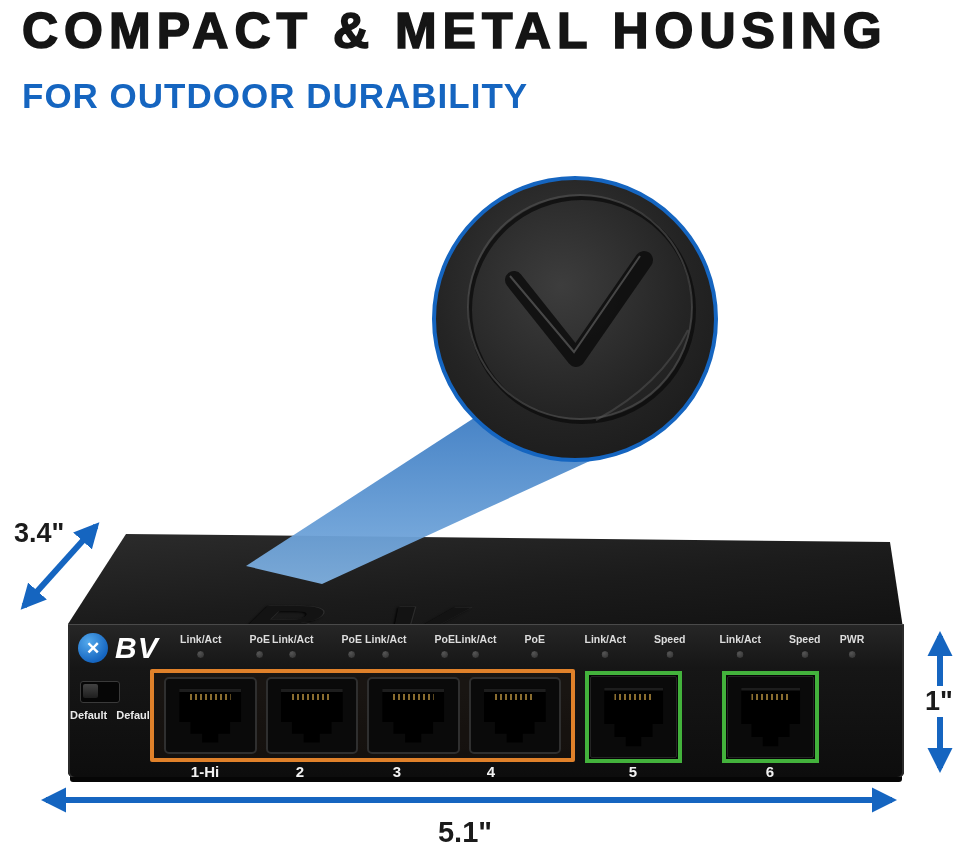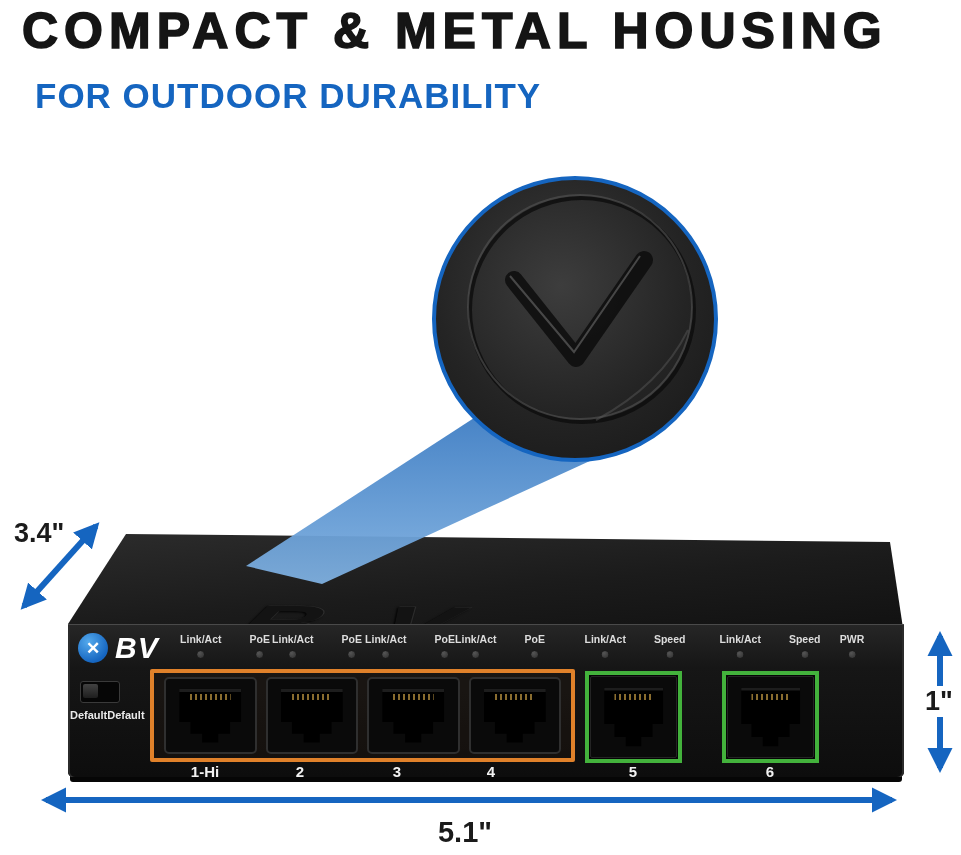--- a/index.html
+++ b/index.html
@@ -3,21 +3,21 @@
 <meta charset="utf-8">
 <style>
   html,body{margin:0;padding:0;background:#fff;}
   .canvas{position:relative;width:961px;height:855px;background:#fff;overflow:hidden;
           font-family:"Liberation Sans",sans-serif;}
 
   
   .title{position:absolute;left:22px;top:2px;font-size:50px;font-weight:900;
          letter-spacing:6px;color:#151515;-webkit-text-stroke:1.6px #151515;white-space:nowrap;text-align:center;}
   .subtitle{position:absolute;left:22px;top:76px;font-size:35px;font-weight:800;
-            letter-spacing:1px;color:#1565C0;white-space:nowrap;margin-left:13px;}
+            letter-spacing:1px;color:#1565C0;white-space:nowrap;}
 
   
   .device-top{position:absolute;left:60px;top:528px;width:850px;height:104px;
               clip-path:polygon(8px 96px,843px 100px,830px 14px,66px 6px);
               background:linear-gradient(175deg,#2d2d2d,#1b1b1b 55%,#111);}
   .top-emboss{position:absolute;left:165px;top:-6px;font-size:112px;font-weight:900;
               font-style:italic;letter-spacing:58px;color:#131313;
               transform:skewX(-28deg) scaleY(0.44) rotate(1deg);transform-origin:left bottom;
               text-shadow:1px -1px 1px rgba(130,130,130,.22),-1px 2px 3px rgba(0,0,0,.85);}
 
@@ -31,21 +31,21 @@
   .logo-circle{width:30px;height:30px;border-radius:50%;
                background:radial-gradient(circle at 35% 30%,#54aaed,#1565C0 72%);
                color:#fff;font-weight:bold;font-size:17px;display:flex;
                align-items:center;justify-content:center;}
   .brand-text{color:#fff;font-size:30px;font-weight:bold;font-style:italic;letter-spacing:1px;}
 
   .toggle{position:absolute;left:12px;top:56px;width:38px;height:20px;background:#060606;
           border:1px solid #3a3a3a;border-radius:3px;}
   .toggle-knob{position:absolute;left:2px;top:2px;width:15px;height:14px;border-radius:2px;
                background:linear-gradient(#424242,#1e1e1e);}
-  .toggle-labels{position:absolute;left:2px;top:84px;display:flex;
+  .toggle-labels{position:absolute;left:2px;top:84px;display:flex;gap:9px;
                  color:#eaeaea;font-size:11px;font-weight:bold;white-space:nowrap;}
 
   .led-pair{position:absolute;top:8px;transform:translateX(-50%);display:flex;gap:28px;}
   .led-col{display:flex;flex-direction:column;align-items:center;gap:5px;}
   .led-label{color:#ddd;font-size:10.5px;font-weight:bold;white-space:nowrap;}
   .led-dot{width:7px;height:7px;border-radius:50%;
            background:radial-gradient(circle at 35% 30%,#555,#2e2e2e);border:1px solid #1a1a1a;}
 
   .poe-group{position:absolute;left:82px;top:44px;width:425px;height:93px;box-sizing:border-box;
              border:4px solid #E0812A;border-radius:2px;display:flex;gap:9px;

